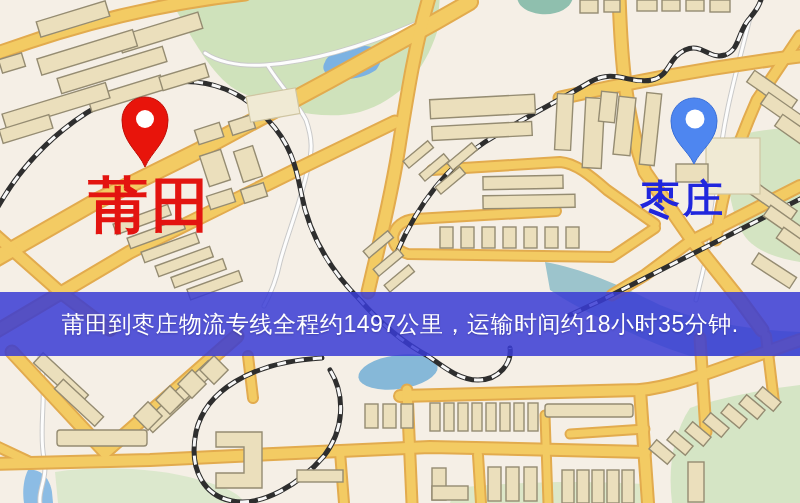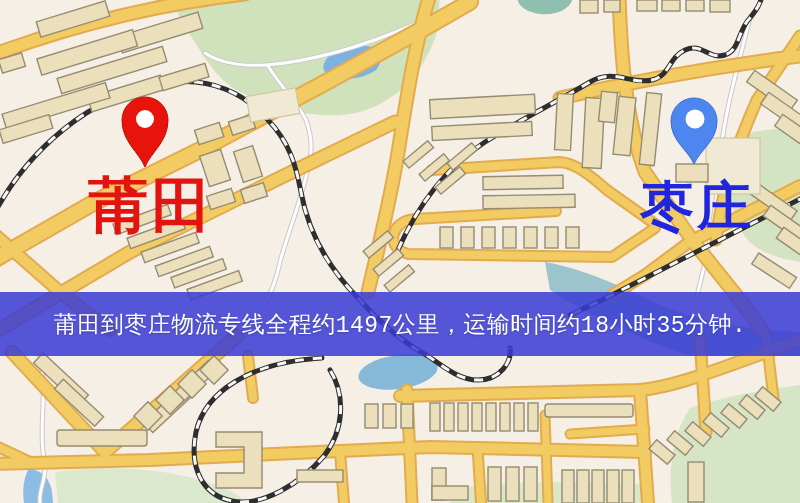--- a/index.html
+++ b/index.html
@@ -7,32 +7,32 @@
     position:relative;width:800px;height:503px;overflow:hidden;
     font-family:"Liberation Serif","DejaVu Serif",serif;
     background:#f5efe6;
   }
   .stage svg{position:absolute;left:0;top:0;}
   .marker-label{
     position:absolute;font-weight:700;line-height:1;
     letter-spacing:3px;white-space:nowrap;
   }
   .label-origin{left:88px;top:176px;font-size:60px;}
-  .label-dest{left:640px;top:180px;font-size:54px;}
+  .label-dest{left:640px;top:180px;font-size:40px;}
   .banner{
     position:absolute;left:0;top:292px;width:800px;height:64px;
   }
   .banner-bg{
     position:absolute;inset:0;opacity:0.85;
   }
   .banner-text{
     position:absolute;inset:0;display:flex;align-items:center;justify-content:center;
     color:#fff;font-size:23px;letter-spacing:0.5px;
     text-shadow:0 1px 2px rgba(0,0,40,.25);
-    font-family:Liberation Mono, monospace;
+    font-family:Liberation Sans, sans-serif;
     white-space:nowrap;
   }
   .bld{fill:#ebdfbc;stroke:#958c72;stroke-width:1.4;}
   .bld-pale{fill:#f0ead4;stroke:#cfc5a2;stroke-width:1.2;}
   .road-casing{fill:none;stroke:#e2ab4e;stroke-linecap:round;stroke-linejoin:round;}
   .road{fill:none;stroke:#f3cb63;stroke-linecap:round;stroke-linejoin:round;}
   .wroad-casing{fill:none;stroke:#c9c9c9;stroke-width:5;stroke-linecap:round;}
   .wroad{fill:none;stroke:#fdfdfd;stroke-width:3;stroke-linecap:round;}
   .rail-base{fill:none;stroke:#2e2e2e;stroke-width:5;stroke-linecap:round;}
   .rail-dash{fill:none;stroke:#f7f7f7;stroke-width:3;stroke-dasharray:9 9;stroke-linecap:butt;}

